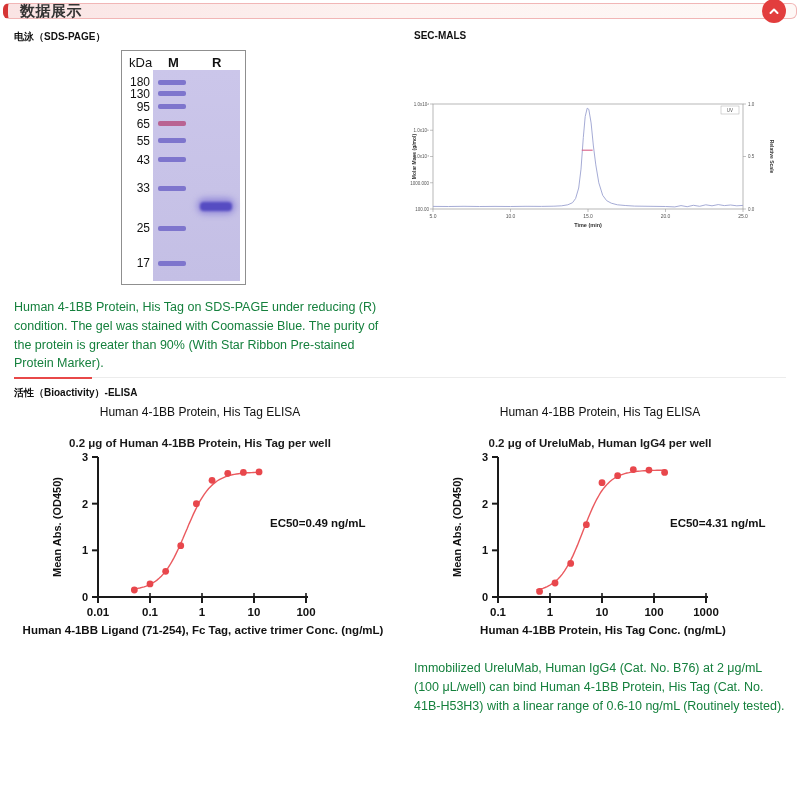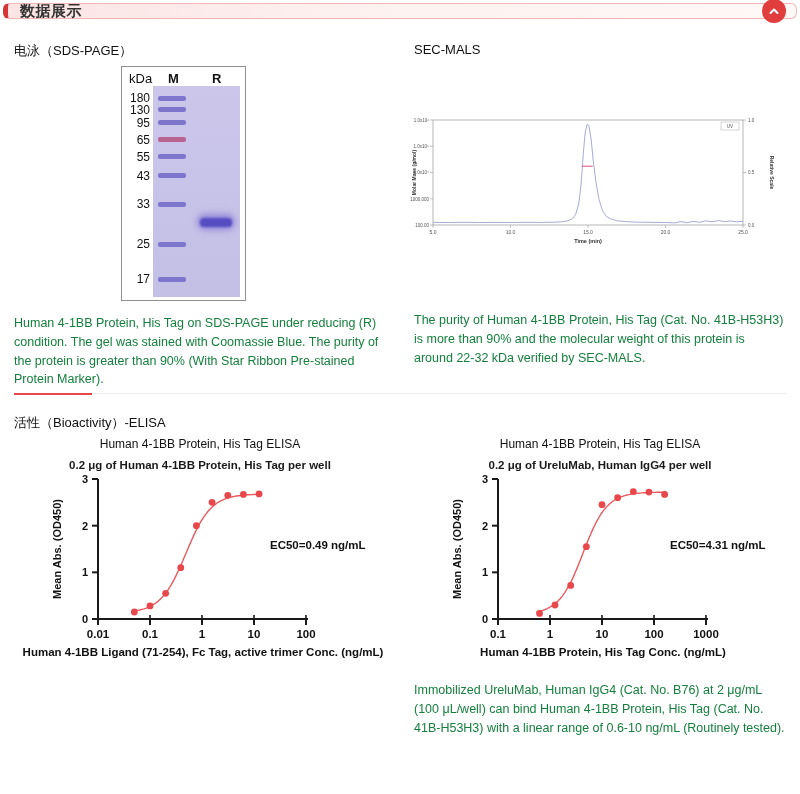--- a/index.html
+++ b/index.html
@@ -3,40 +3,40 @@
 <meta charset="utf-8">
 <style>
   html,body{margin:0;padding:0;background:#fff}
   body{width:800px;height:794px;font-family:"Liberation Sans","DejaVu Sans",sans-serif;overflow:hidden}
   .header{margin:3px;height:16px;border:1px solid #f1b6b6;border-left:5px solid #d53535;border-radius:6px;
     background:linear-gradient(90deg,#fae4e4,#fdf3f1 50%,#fef8f6);display:flex;align-items:center;
     justify-content:space-between;padding:0 10px 0 12px;box-sizing:border-box}
   .header-title{font-weight:bold;font-size:15px;color:#333;letter-spacing:.5px}
   .collapse-btn{width:24px;height:24px;border-radius:50%;background:#e23d3d;border:none;display:flex;
     align-items:center;justify-content:center;cursor:pointer;padding:0}
-  .sec-heading{font-size:13px;font-weight:normal;color:#111;margin:20px 0 0}
+  .sec-heading{font-size:10px;font-weight:bold;color:#111;margin:8px 0 0}
   .row{display:flex}
   .col{width:50%;box-sizing:border-box;padding:0 14px}
   .fig-area{height:254px;position:relative}
   .caption{font-size:12.5px;color:#15803d;line-height:1.5;margin:0}
   .divider{margin:4px 14px 0;border-top:1px solid #ececec;position:relative;height:0}
   .divider-accent{position:absolute;left:0;top:-1.5px;width:78px;height:2px;background:#e84848}
   
   .gel-figure{position:absolute;left:107px;top:6px;width:125px;height:235px;background:#fff;
     border:1px solid #8f8f8f;box-sizing:border-box}
   .gel-head{position:absolute;top:4px;font-size:13px;color:#111;font-weight:600}
   .gel-strip{position:absolute;left:31px;top:19px;width:87px;height:211px;
     background:linear-gradient(180deg,#cbc6ea,#c4bfe5)}
   .gel-band{position:absolute;left:5px;width:28px;height:5px;border-radius:2px;filter:blur(.6px)}
   .kda-label{position:absolute;left:0;width:28px;text-align:right;font-size:12px;color:#111;line-height:14px}
   .band-halo{position:absolute;left:44px;width:38px;height:16px;border-radius:8px;filter:blur(3px)}
   .band-core{position:absolute;left:47px;width:32px;height:9px;border-radius:4px;filter:blur(1px)}
   
   .plot-title{font-weight:normal;font-size:12px;color:#111;text-align:center;margin-top:5px}
-  .plot-subtitle{font-weight:600;font-size:11.5px;color:#1a1a1a;text-align:center;margin-top:8px}
+  .plot-subtitle{font-weight:600;font-size:11.5px;color:#1a1a1a;text-align:center;margin-top:18px}
   svg{display:block}
   .row2-caption{margin-top:18px}
   svg text{font-family:"Liberation Sans","DejaVu Sans",sans-serif}
 </style>
 </head>
 <body>
 
 <div class="header">
   <span class="header-title">数据展示</span>
   <button class="collapse-btn">
@@ -113,21 +113,20 @@
           <text x="337" y="121" text-anchor="middle" font-size="5" font-weight="normal" fill="#555">25.0</text>
           <text x="182" y="130" text-anchor="middle" font-size="5.5" font-weight="bold" fill="#333">Time (min)</text>
           <text x="10" y="59.5" text-anchor="middle" font-size="5" font-weight="600" fill="#333" transform="rotate(-90 10 59.5)">Molar Mass (g/mol)</text>
           <text x="364" y="59.5" text-anchor="middle" font-size="5" font-weight="600" fill="#333" transform="rotate(90 364 59.5)">Relative Scale</text>
           <polyline points="27.0,109.4 42.5,109.5 58.0,109.3 73.5,109.5 89.0,109.4 104.5,109.5 120.0,109.3 135.5,109.4 147.9,109.2 155.7,108.8 161.8,107.8 166.5,105.7 169.6,101.5 172.7,91.0 175.0,72.1 177.3,40.6 179.2,19.6 181.2,11.2 182.8,12.3 185.1,25.9 187.4,49.0 189.8,67.9 192.8,85.8 196.7,98.3 200.6,103.6 205.3,106.2 211.4,107.8 219.2,108.5 228.5,109.1 244.0,109.3 259.5,109.5 268.8,109.9 275.0,108.6 281.2,109.7 287.4,108.3 293.6,109.3 299.8,107.8 306.0,108.8 312.2,107.6 318.4,108.6 324.6,108.0 330.8,108.8 337.0,108.4" fill="none" stroke="#9ba1d0" stroke-width="0.9"></polyline>
           <line x1="175.8" x2="186.65" y1="53.199999999999996" y2="53.199999999999996" stroke="#d85e86" stroke-width="1.1"></line>
           <rect x="315" y="9" width="18" height="8" fill="#fff" stroke="#aaa" stroke-width="0.5"></rect>
           <text x="324" y="14.8" text-anchor="middle" font-size="4.5" font-weight="normal" fill="#555">UV</text>
         </svg>
     </div>
-    <p class="caption">The purity of Human 4-1BB Protein, His Tag (Cat. No. 41B-H53H3) is more than 90% and the molecular weight of this protein is around 22-32 kDa verified by SEC-MALS.</p>
   </div>
 </div>
 
 <div class="divider">
   <span class="divider-accent"></span>
 </div>
 
 <div style="padding:0 14px">
   <h3 class="sec-heading">活性（Bioactivity）-ELISA</h3>
 </div>

